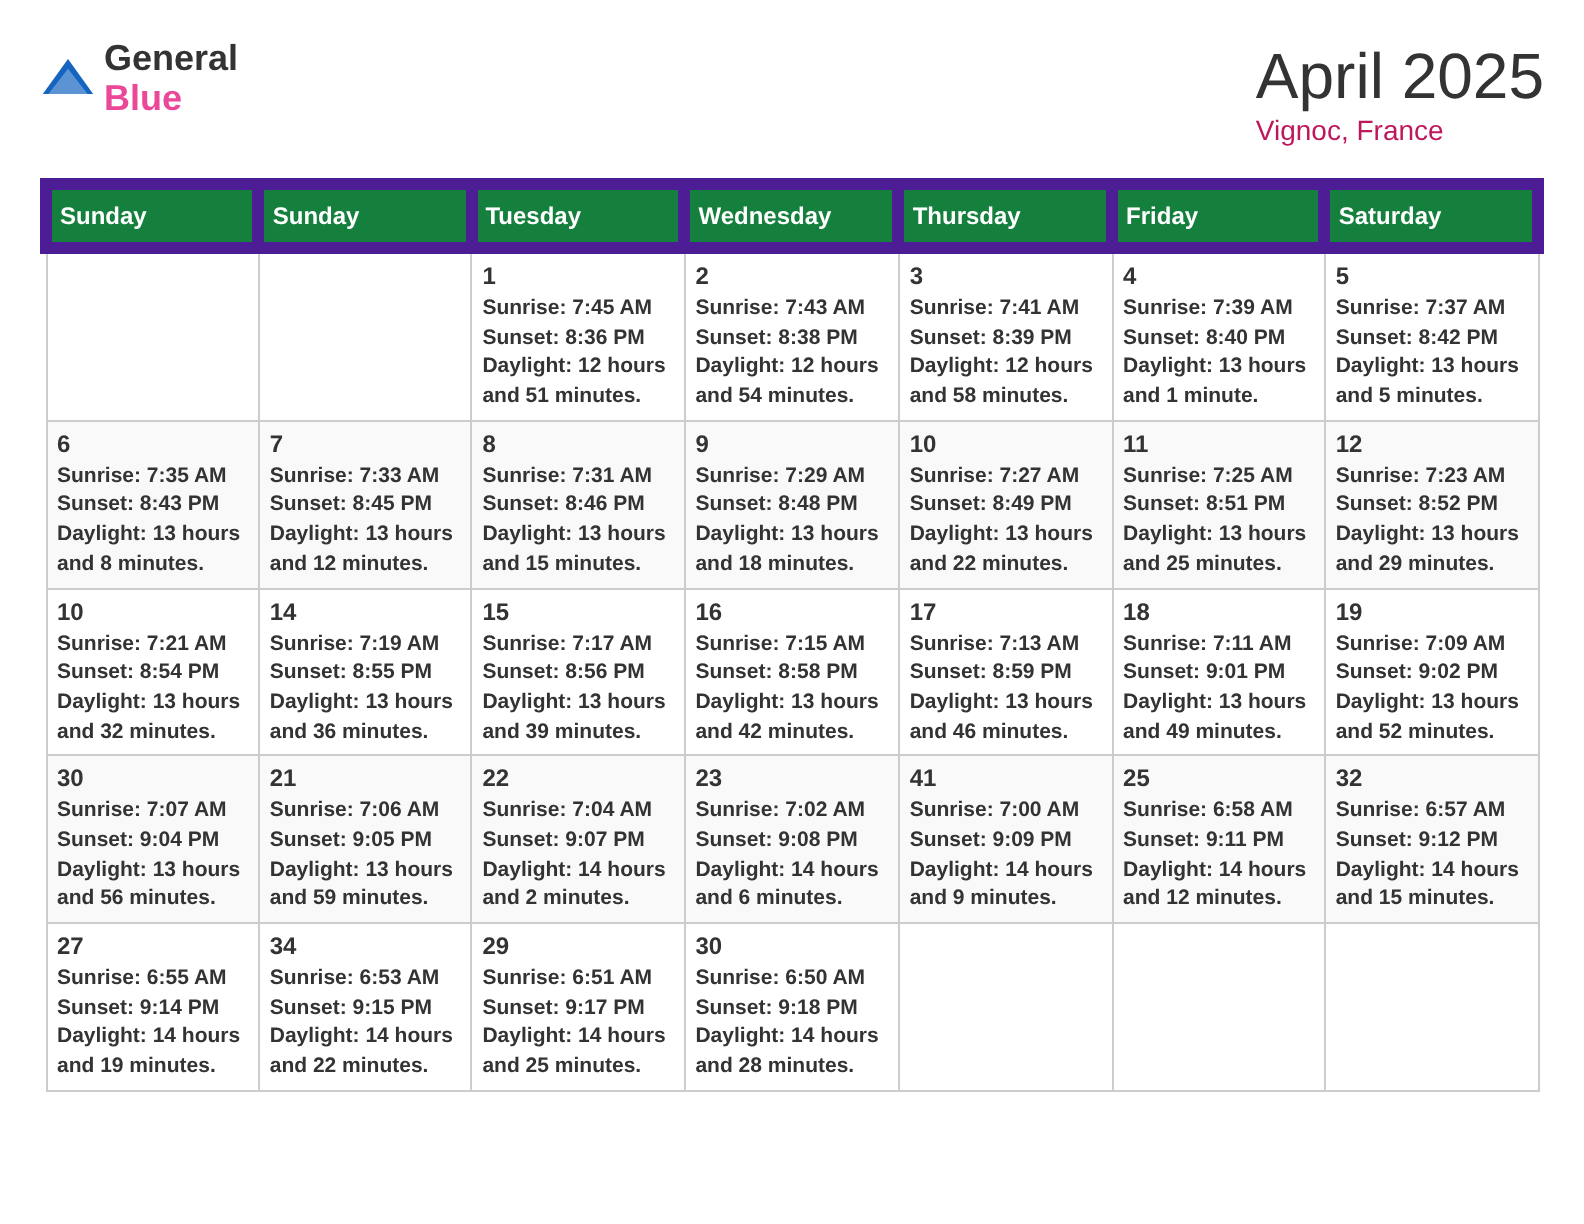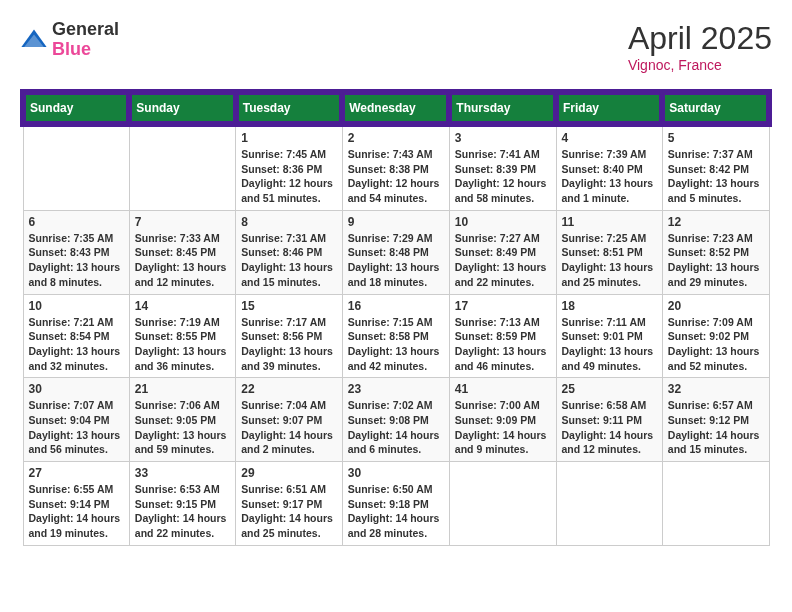--- a/index.html
+++ b/index.html
@@ -194,21 +194,21 @@
         </td>
         <td>
           <span class="day-number">17</span>
           <div class="day-info">Sunrise: 7:13 AM<br>Sunset: 8:59 PM<br>Daylight: 13 hours and 46 minutes.</div>
         </td>
         <td>
           <span class="day-number">18</span>
           <div class="day-info">Sunrise: 7:11 AM<br>Sunset: 9:01 PM<br>Daylight: 13 hours and 49 minutes.</div>
         </td>
         <td>
-          <span class="day-number">20</span>
+          <span class="day-number">19</span>
           <div class="day-info">Sunrise: 7:09 AM<br>Sunset: 9:02 PM<br>Daylight: 13 hours and 52 minutes.</div>
         </td>
       </tr>
       <tr>
         <td>
           <span class="day-number">30</span>
           <div class="day-info">Sunrise: 7:07 AM<br>Sunset: 9:04 PM<br>Daylight: 13 hours and 56 minutes.</div>
         </td>
         <td>
           <span class="day-number">21</span>
@@ -234,21 +234,21 @@
           <span class="day-number">32</span>
           <div class="day-info">Sunrise: 6:57 AM<br>Sunset: 9:12 PM<br>Daylight: 14 hours and 15 minutes.</div>
         </td>
       </tr>
       <tr>
         <td>
           <span class="day-number">27</span>
           <div class="day-info">Sunrise: 6:55 AM<br>Sunset: 9:14 PM<br>Daylight: 14 hours and 19 minutes.</div>
         </td>
         <td>
-          <span class="day-number">33</span>
+          <span class="day-number">34</span>
           <div class="day-info">Sunrise: 6:53 AM<br>Sunset: 9:15 PM<br>Daylight: 14 hours and 22 minutes.</div>
         </td>
         <td>
           <span class="day-number">29</span>
           <div class="day-info">Sunrise: 6:51 AM<br>Sunset: 9:17 PM<br>Daylight: 14 hours and 25 minutes.</div>
         </td>
         <td>
           <span class="day-number">30</span>
           <div class="day-info">Sunrise: 6:50 AM<br>Sunset: 9:18 PM<br>Daylight: 14 hours and 28 minutes.</div>
         </td>

